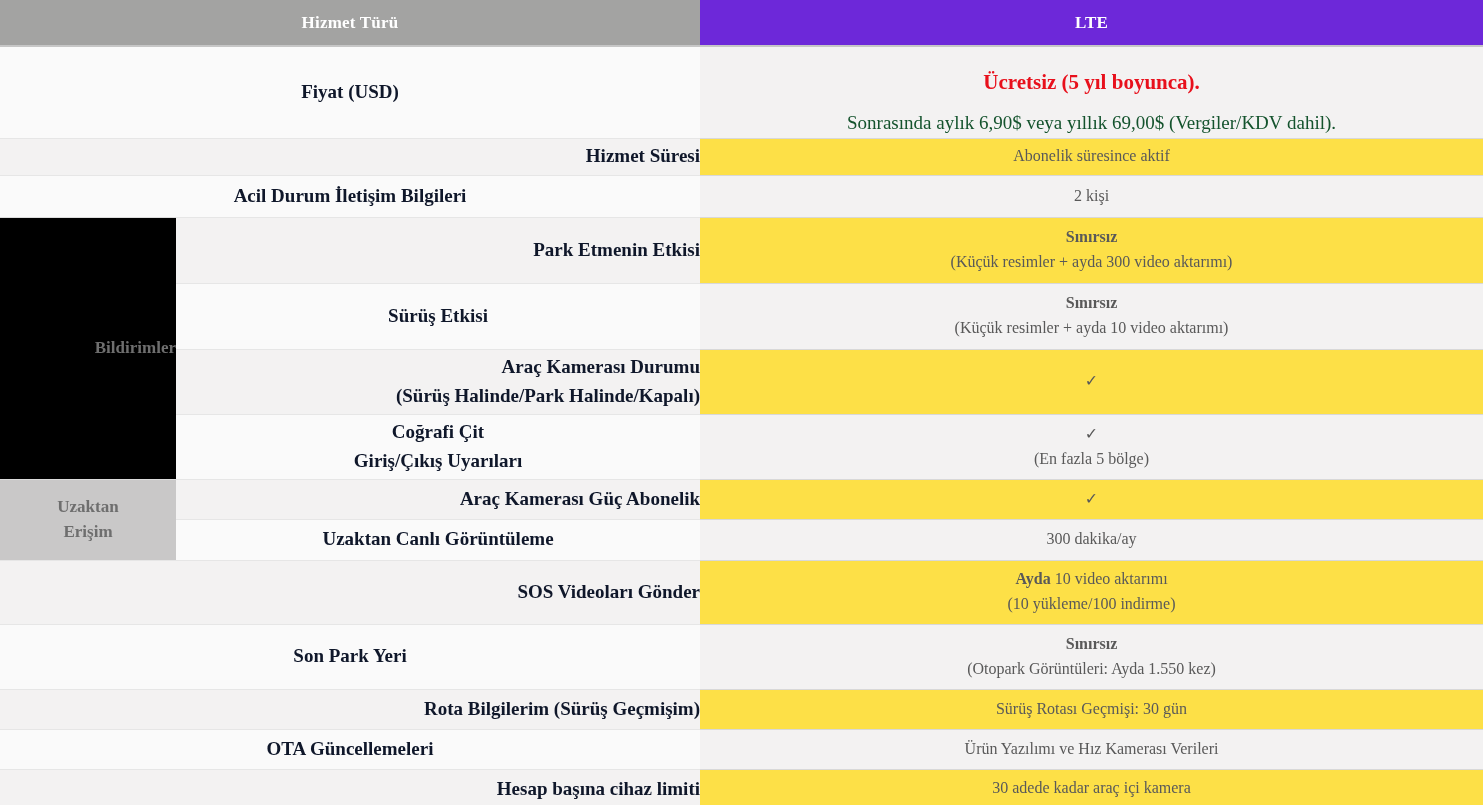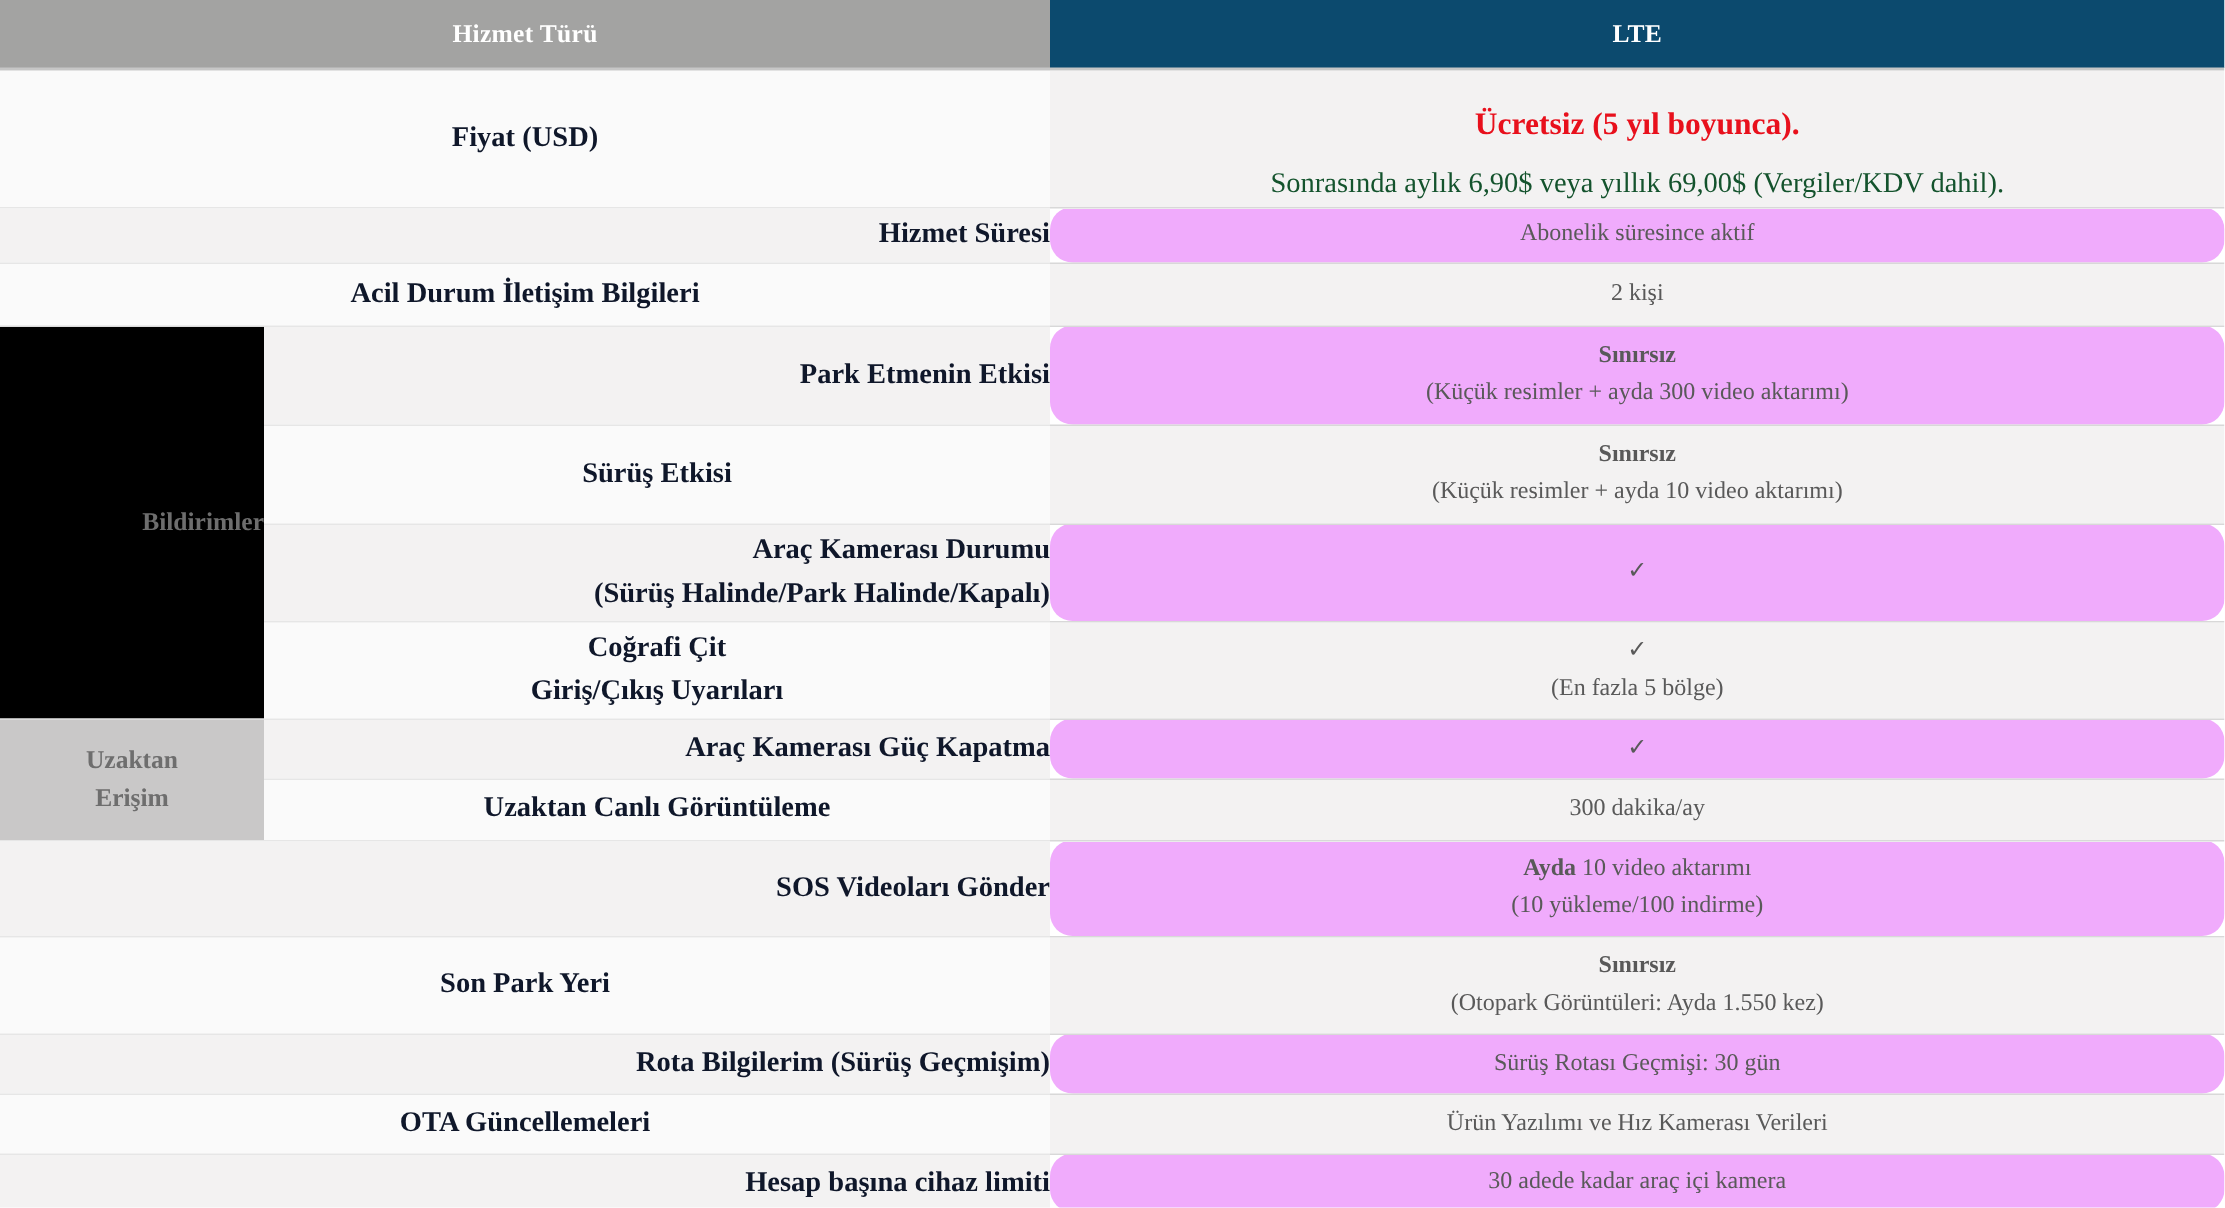--- a/index.html
+++ b/index.html
@@ -4,33 +4,33 @@
 <style>
   * { margin:0; padding:0; box-sizing:border-box; }
   html,body { width:1483px; height:805px; background:#ffffff;
     font-family:"Liberation Sans","DejaVu Sans",sans-serif; }
   table { border-collapse:collapse; width:1483px; table-layout:fixed;font-family:Liberation Serif, serif; }
   td,th { vertical-align:middle; text-align:center; overflow:hidden; }
 
   
   .hdr { height:46px; background:#a3a3a2; color:#ffffff; font-size:17px;
          font-weight:700; letter-spacing:.2px; border-bottom:2px solid #c6c6c6; }
-  .hdr-lte { background:#0c4a6e; }
+  .hdr-lte { background:#6d28d9; }
 
   
   .lbl { color:#0f172a; font-weight:700; font-size:19px; line-height:1.5;
          border-top:1px solid #e6e6e6; }
   .lbl-light { background:#fafafa; }
   .lbl-dark  { background:#f3f2f2;text-align:right; }
 
   
   .val { color:#595959; font-size:16px; line-height:1.55;
          border-top:1px solid #d8d8d8; }
   .val-light { background:#f3f2f2; }
-  .val-dark  { background:#f0abfc;border-radius:15px; }
+  .val-dark  { background:#fde047; }
 
   
   .grp { color:#6e6e6e; font-weight:700; font-size:17px; line-height:1.45;
          border-top:1px solid #dcdcdc; }
   .grp-bildirimler { background:#000000;text-align:right; }
   .grp-uzaktan { background:#c9c8c8; }
   .wrap-narrow { display:inline-block; max-width:92px; }
 
   .red-line { color:#e8101c; font-weight:700; font-size:21px; line-height:1.2;margin-top:23px; }
   .note-line { color:#14532d; font-size:19px; font-weight:400; margin-top:13px; }
@@ -106,21 +106,21 @@
     <td class="val val-light">
       <span class="line">✓</span>
       <span class="line">(En fazla 5 bölge)</span>
     </td>
   </tr>
 
   <tr style="height:40px">
     <td rowspan="2" class="grp grp-uzaktan">
       <span class="wrap-narrow">Uzaktan Erişim</span>
     </td>
-    <td class="lbl lbl-dark">Araç Kamerası Güç Kapatma</td>
+    <td class="lbl lbl-dark">Araç Kamerası Güç Abonelik</td>
     <td class="val val-dark">
       <span>✓</span>
     </td>
   </tr>
 
   <tr style="height:41px">
     <td class="lbl lbl-light">Uzaktan Canlı Görüntüleme</td>
     <td class="val val-light">300 dakika/ay</td>
   </tr>
 

